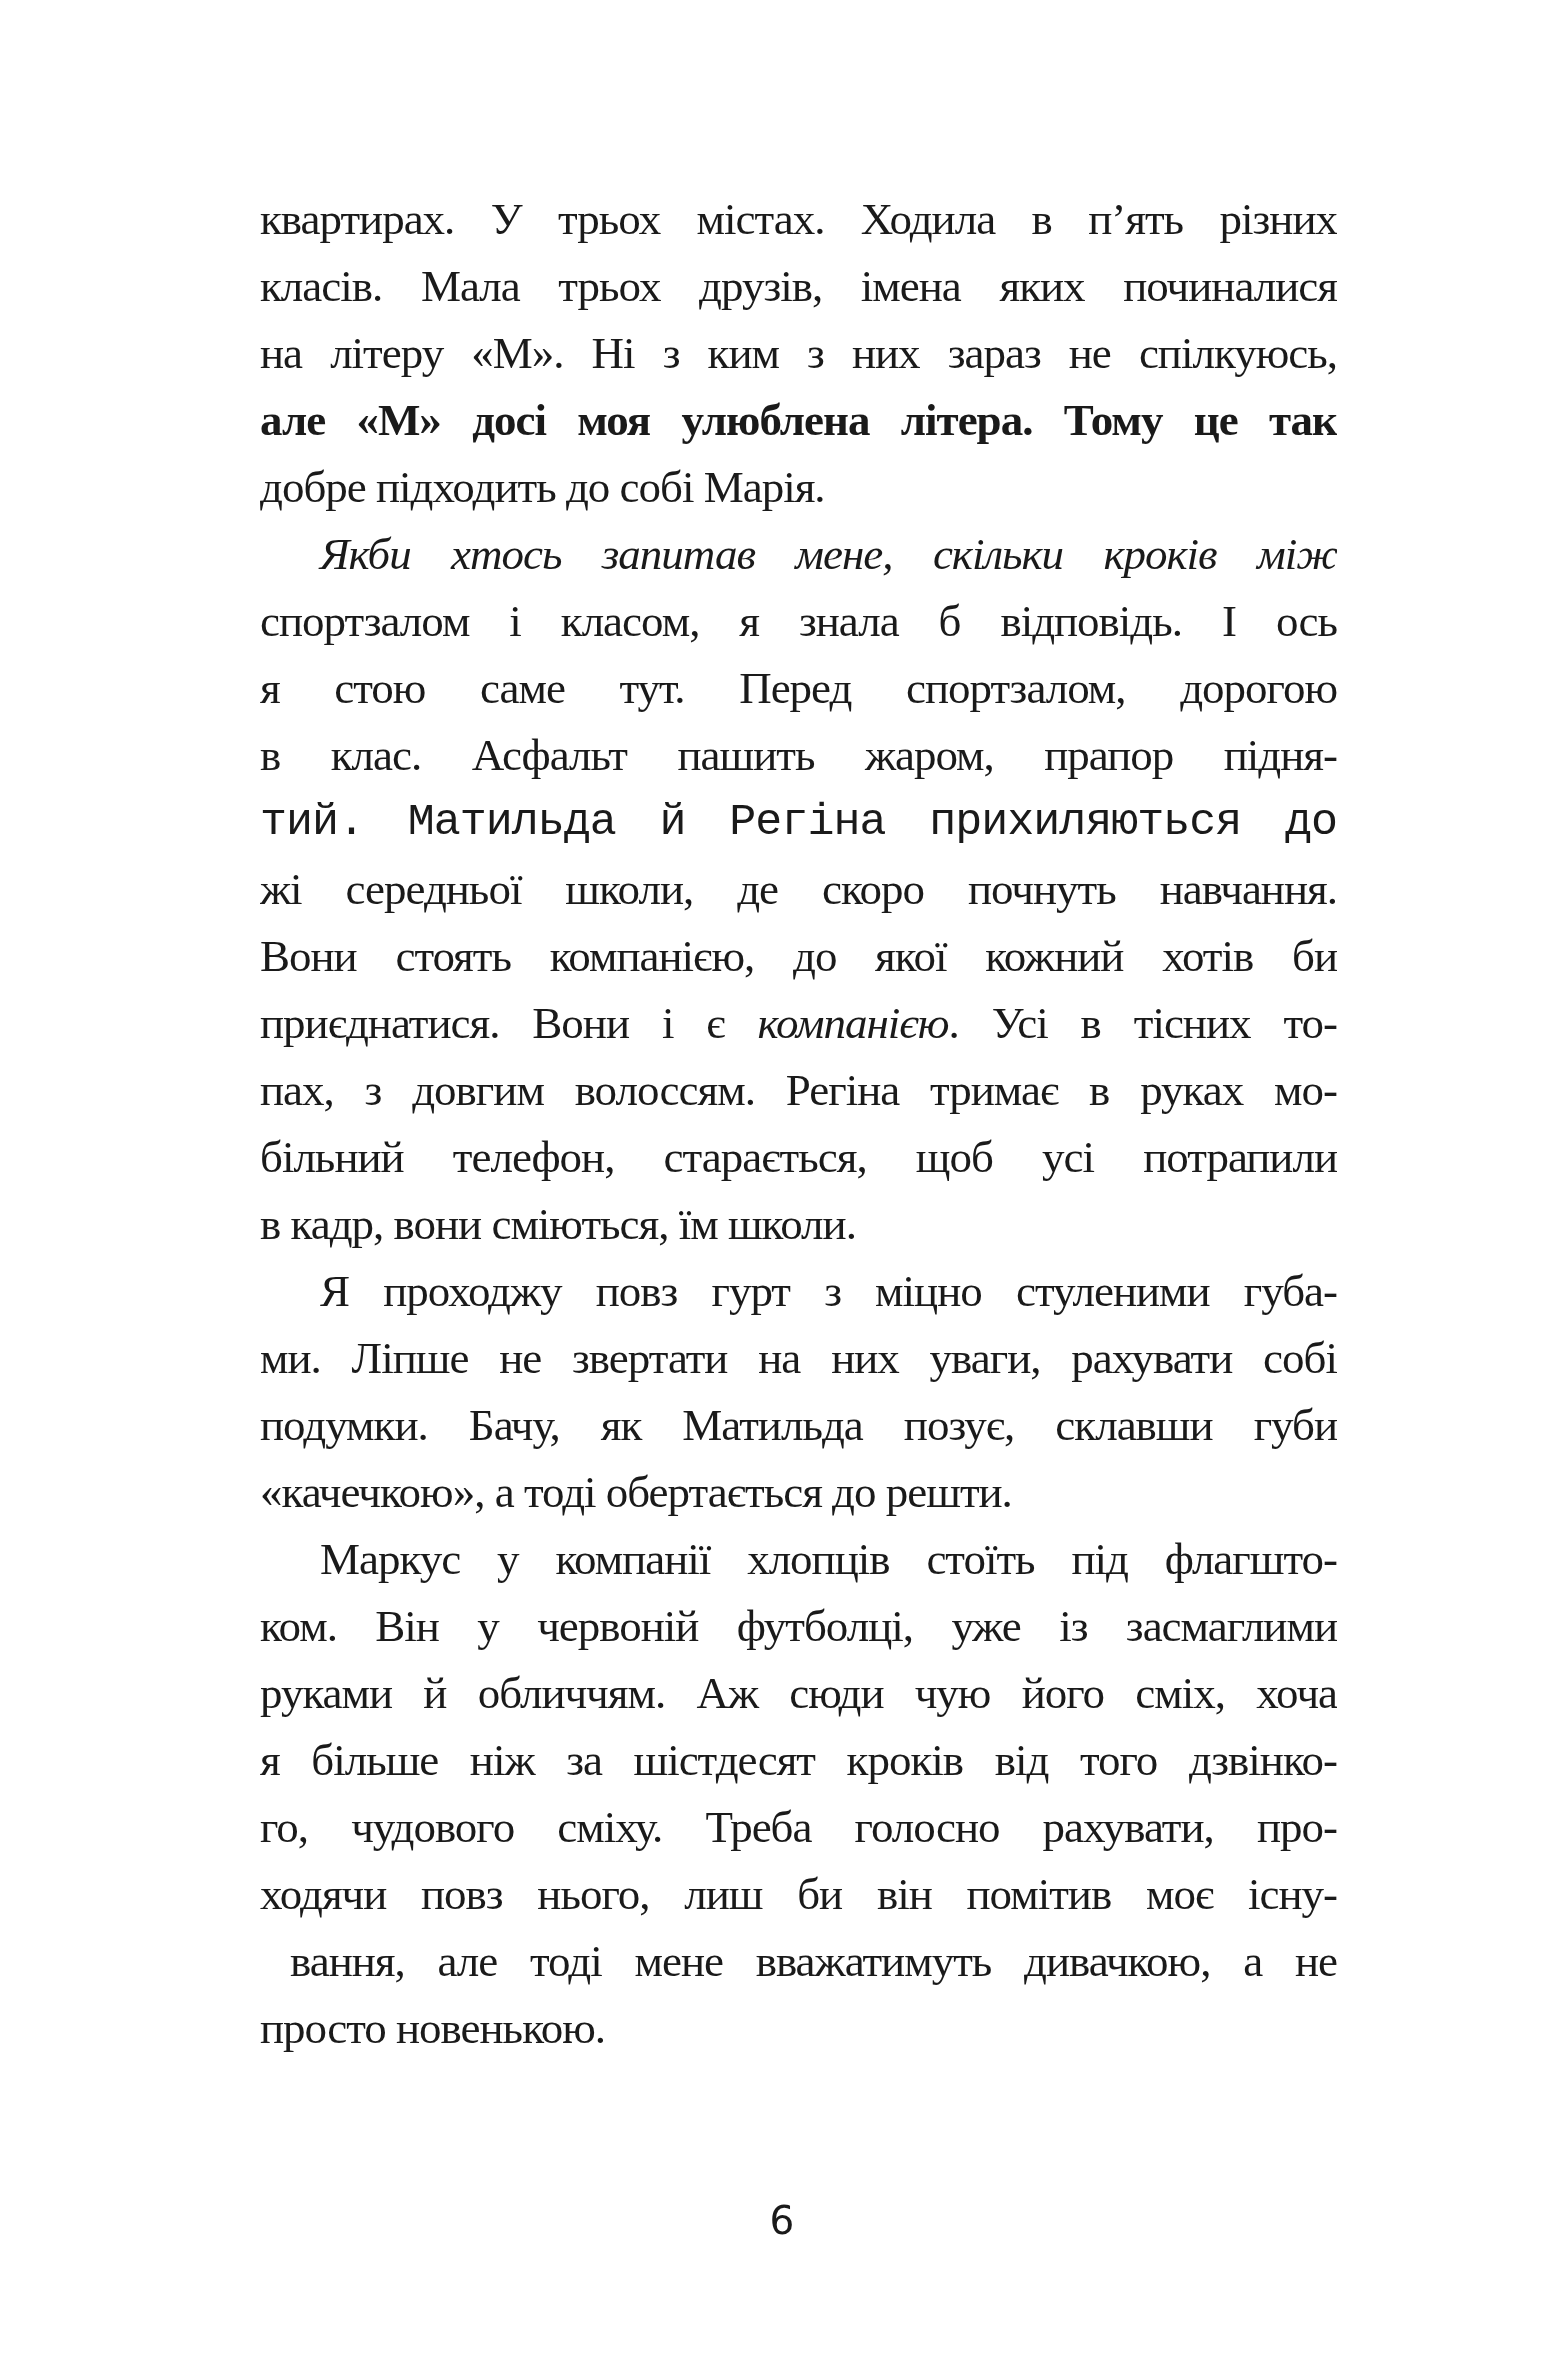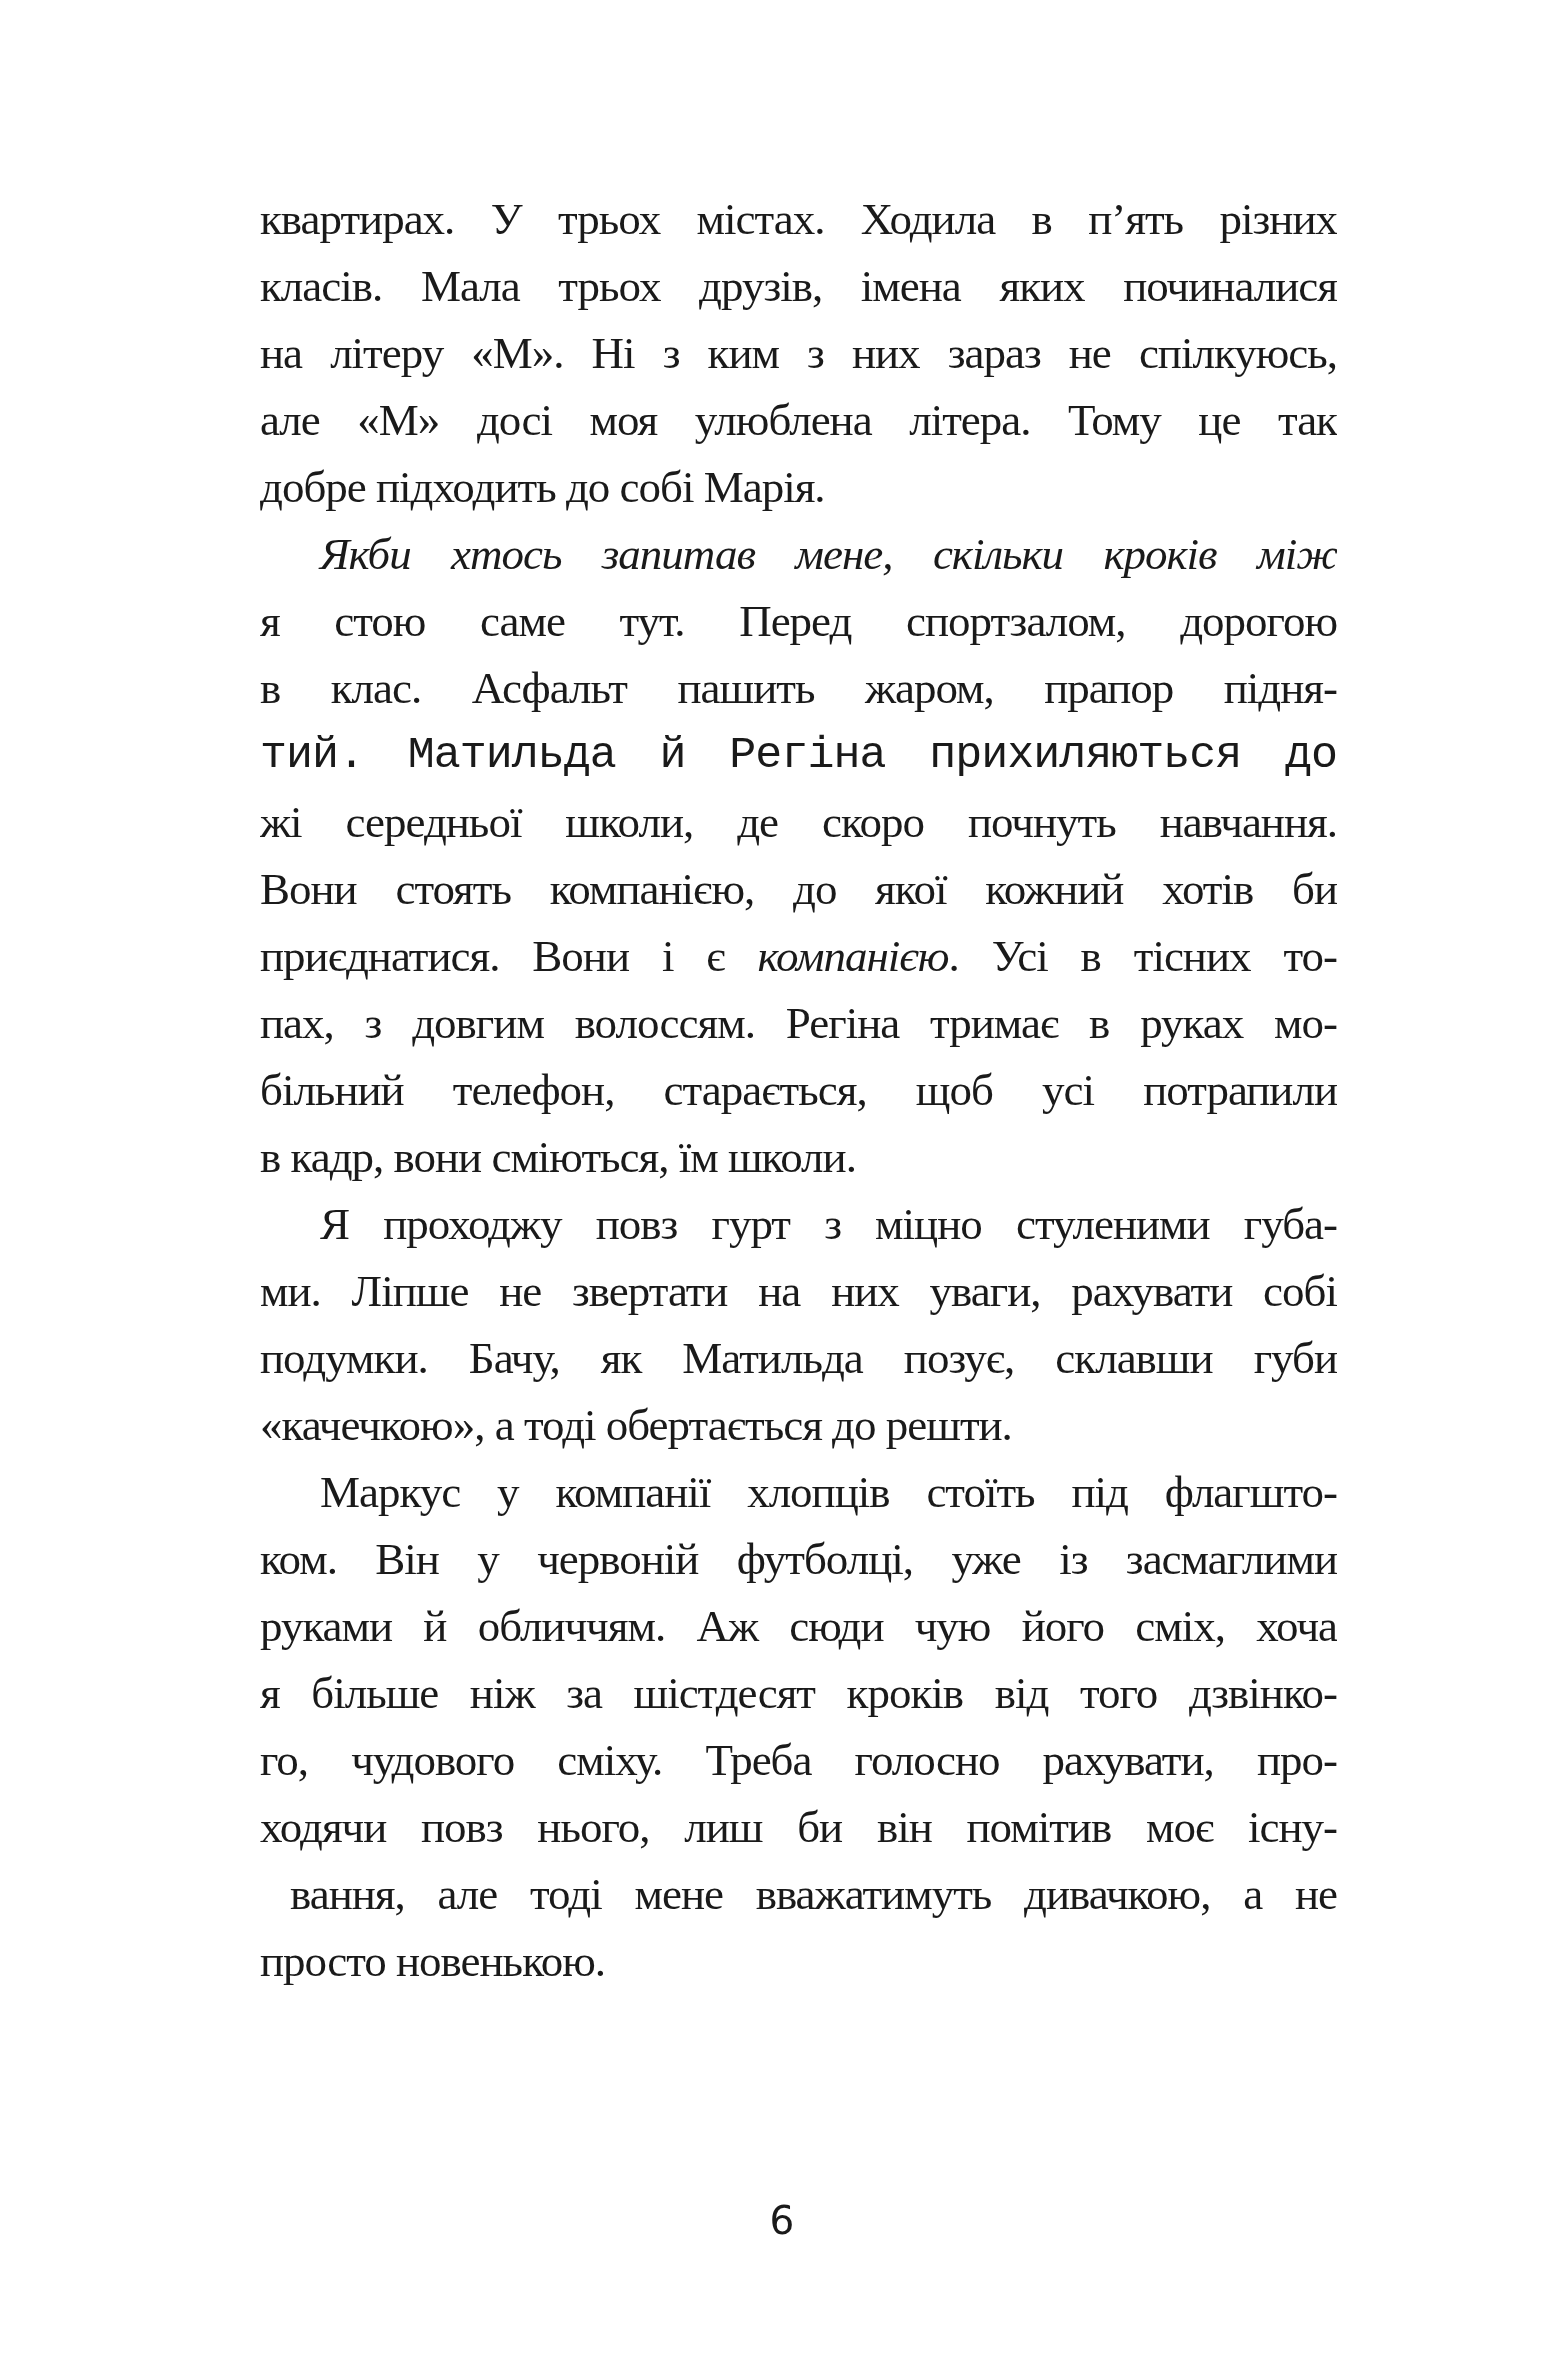--- a/index.html
+++ b/index.html
@@ -82,29 +82,32 @@
 
     <div class="line" style="overflow: hidden;">
         <span class="inner">квартирах. У трьох містах. Ходила в п’ять різних<span style="display: inline-block; width: 100%; height: 0px;"></span></span>
       </div>
     <div class="line" style="overflow: hidden;">
         <span class="inner">класів. Мала трьох друзів, імена яких починалися<span style="display: inline-block; width: 100%; height: 0px;"></span></span>
       </div>
     <div class="line" style="overflow: hidden;">
         <span class="inner">на літеру «М». Ні з ким з них зараз не спілкуюсь,<span style="display: inline-block; width: 100%; height: 0px;"></span></span>
       </div>
-    <div class="line" style="overflow: hidden;">
+    <div class="line" style="overflow: hidden; font-weight: bold;">
         <span class="inner">але «М» досі моя улюблена літера. Тому це так<span style="display: inline-block; width: 100%; height: 0px;"></span></span>
       </div>
     <div class="line last">
         <span class="inner">добре підходить до собі Марія.</span>
       </div>
 
     <div class="line indent" style="overflow: hidden; font-style: italic;">
         <span class="inner">Якби хтось запитав мене, скільки кроків між<span style="display: inline-block; width: 100%; height: 0px;"></span></span>
+      </div>
+    <div class="line" style="overflow: hidden;">
+        <span class="inner">спортзалом і класом, я знала б відповідь. І ось<span style="display: inline-block; width: 100%; height: 0px;"></span></span>
       </div>
     <div class="line" style="overflow: hidden;">
         <span class="inner">я стою саме тут. Перед спортзалом, дорогою<span style="display: inline-block; width: 100%; height: 0px;"></span></span>
       </div>
     <div class="line" style="overflow: hidden;">
         <span class="inner">в клас. Асфальт пашить жаром, прапор підня-<span style="display: inline-block; width: 100%; height: 0px;"></span></span>
       </div>
     <div class="line" style="overflow: hidden; font-family: Liberation Mono, monospace;">
         <span class="inner">тий. Матильда й Регіна прихиляються до огоро-<span style="display: inline-block; width: 100%; height: 0px;"></span></span>
       </div>

